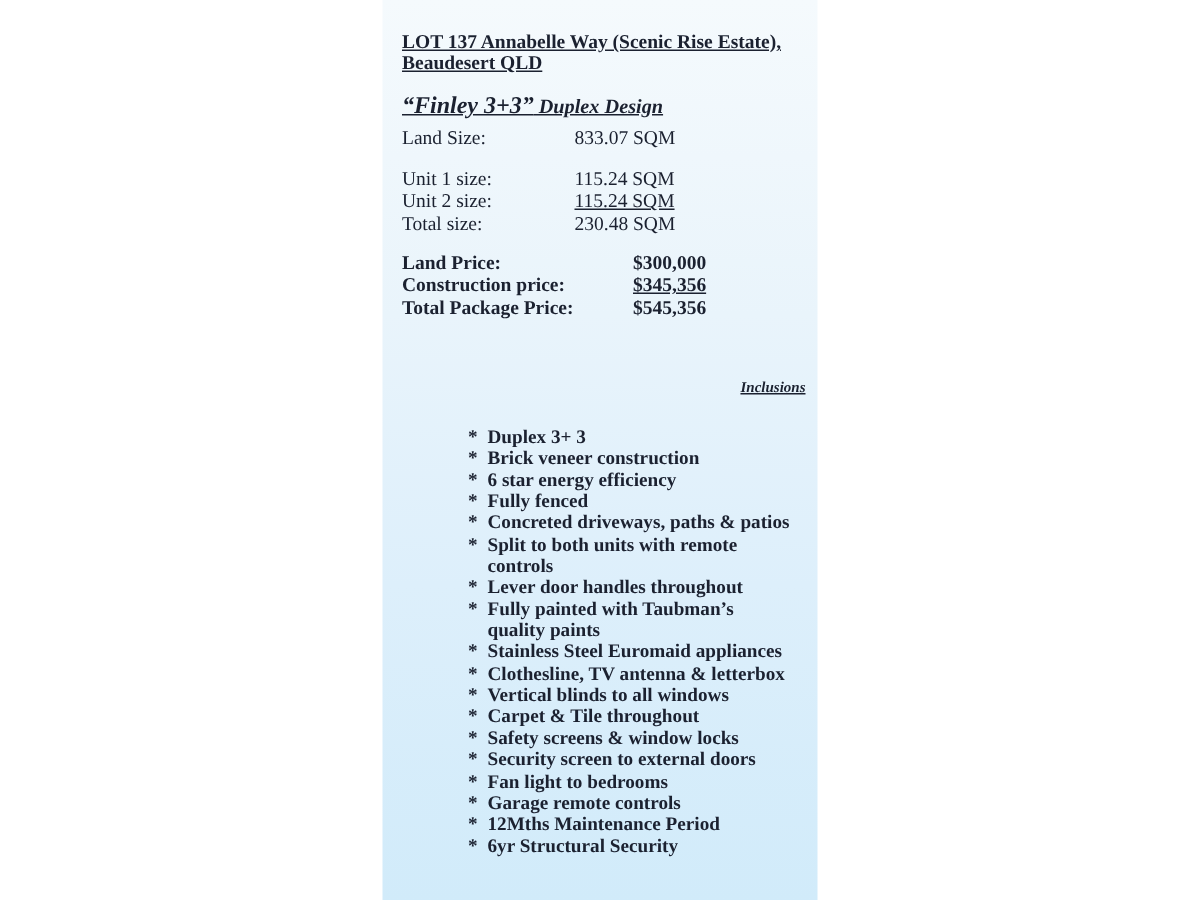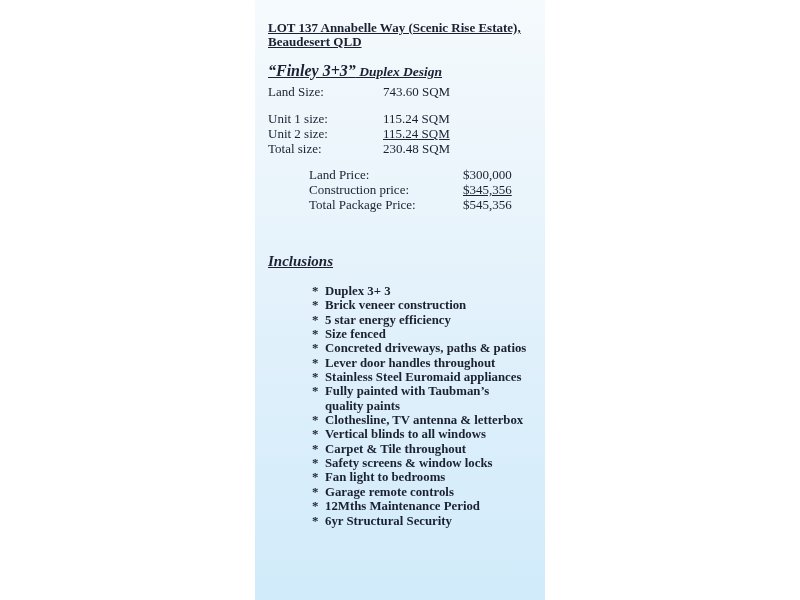--- a/index.html
+++ b/index.html
@@ -23,26 +23,27 @@
   .design .u { text-decoration:underline;margin-top:17px; }
   .design-name { font-size:16px; }
   .design-suffix { font-size:13.5px; }
 
   .row { position:relative; height:15px; font-size:13px; line-height:15px; white-space:nowrap; }
   .row .val { position:absolute; left:115px; top:0; }
   .u-val { text-decoration:underline; }
 
   .land-row { top:84px; }
   .sizes  { top:111px; }
-  .prices { top:167px; font-weight:normal;margin-left:41px; }
+  .prices { top:167px; font-weight:bold; }
   .prices .row .val { left:154px; }
 
   .inc-heading {
-    top:253px; font-size:15px; font-weight:bold; font-style:italic;
+    top:253px; font-size:10px; font-weight:bold; font-style:italic;
     text-decoration:underline;
+    text-align:right;
   }
 
   .bullets { top:284px; font-size:12.8px; font-weight:bold; line-height:14.35px; }
   .bullet { padding-left:57px; text-indent:-13px; }
   .bullet .marker { display:inline-block; width:13px; text-indent:0; }
 </style>
 </head>
 <body>
 
 <div class="page">
@@ -51,51 +52,53 @@
     <div class="abs title-block">
       <div class="title-line">LOT 137 Annabelle Way (Scenic Rise Estate),</div>
       <div class="title-line">Beaudesert QLD</div>
     </div>
 
     <div class="abs design"><span class="u"><span class="design-name">“Finley 3+3”</span><span class="design-suffix"> Duplex Design</span></span></div>
 
     <div class="abs land-row">
       <div class="row">
         <span class="lbl">Land Size:</span>
-        <span class="val">743.60 SQM</span>
+        <span class="val">833.07 SQM</span>
       </div>
     </div>
 
     <div class="abs sizes" id="sizes">
         <div class="row"><span class="lbl">Unit 1 size:</span><span class="val">115.24 SQM</span></div>
         <div class="row"><span class="lbl">Unit 2 size:</span><span class="val u-val">115.24 SQM</span></div>
         <div class="row"><span class="lbl">Total size:</span><span class="val">230.48 SQM</span></div>
       </div>
 
     <div class="abs prices" id="prices">
         <div class="row"><span class="lbl">Land Price:</span><span class="val">$300,000</span></div>
         <div class="row"><span class="lbl">Construction price:</span><span class="val u-val">$345,356</span></div>
         <div class="row"><span class="lbl">Total Package Price:</span><span class="val">$545,356</span></div>
       </div>
 
     <div class="abs inc-heading">Inclusions</div>
 
     <div class="abs bullets" id="bullets">
         <div class="bullet"><span class="marker">* </span><span>Duplex 3+ 3</span></div>
         <div class="bullet"><span class="marker">* </span><span>Brick veneer construction</span></div>
-        <div class="bullet"><span class="marker">* </span><span>5 star energy efficiency</span></div>
-        <div class="bullet"><span class="marker">* </span><span>Size fenced</span></div>
+        <div class="bullet"><span class="marker">* </span><span>6 star energy efficiency</span></div>
+        <div class="bullet"><span class="marker">* </span><span>Fully fenced</span></div>
         <div class="bullet"><span class="marker">* </span><span>Concreted driveways, paths &amp; patios</span></div>
+        <div class="bullet"><span class="marker">* </span><span>Split to both units with remote</span><br><span>controls</span></div>
         <div class="bullet"><span class="marker">* </span><span>Lever door handles throughout</span></div>
+        <div class="bullet"><span class="marker">* </span><span>Fully painted with Taubman’s</span><br><span>quality paints</span></div>
         <div class="bullet"><span class="marker">* </span><span>Stainless Steel Euromaid appliances</span></div>
-        <div class="bullet"><span class="marker">* </span><span>Fully painted with Taubman’s</span><br><span>quality paints</span></div>
         <div class="bullet"><span class="marker">* </span><span>Clothesline, TV antenna &amp; letterbox</span></div>
         <div class="bullet"><span class="marker">* </span><span>Vertical blinds to all windows</span></div>
         <div class="bullet"><span class="marker">* </span><span>Carpet &amp; Tile throughout</span></div>
         <div class="bullet"><span class="marker">* </span><span>Safety screens &amp; window locks</span></div>
+        <div class="bullet"><span class="marker">* </span><span>Security screen to external doors</span></div>
         <div class="bullet"><span class="marker">* </span><span>Fan light to bedrooms</span></div>
         <div class="bullet"><span class="marker">* </span><span>Garage remote controls</span></div>
         <div class="bullet"><span class="marker">* </span><span>12Mths Maintenance Period</span></div>
         <div class="bullet"><span class="marker">* </span><span>6yr Structural Security</span></div>
       </div>
 
   </div>
 </div>
 
 </body></html>

